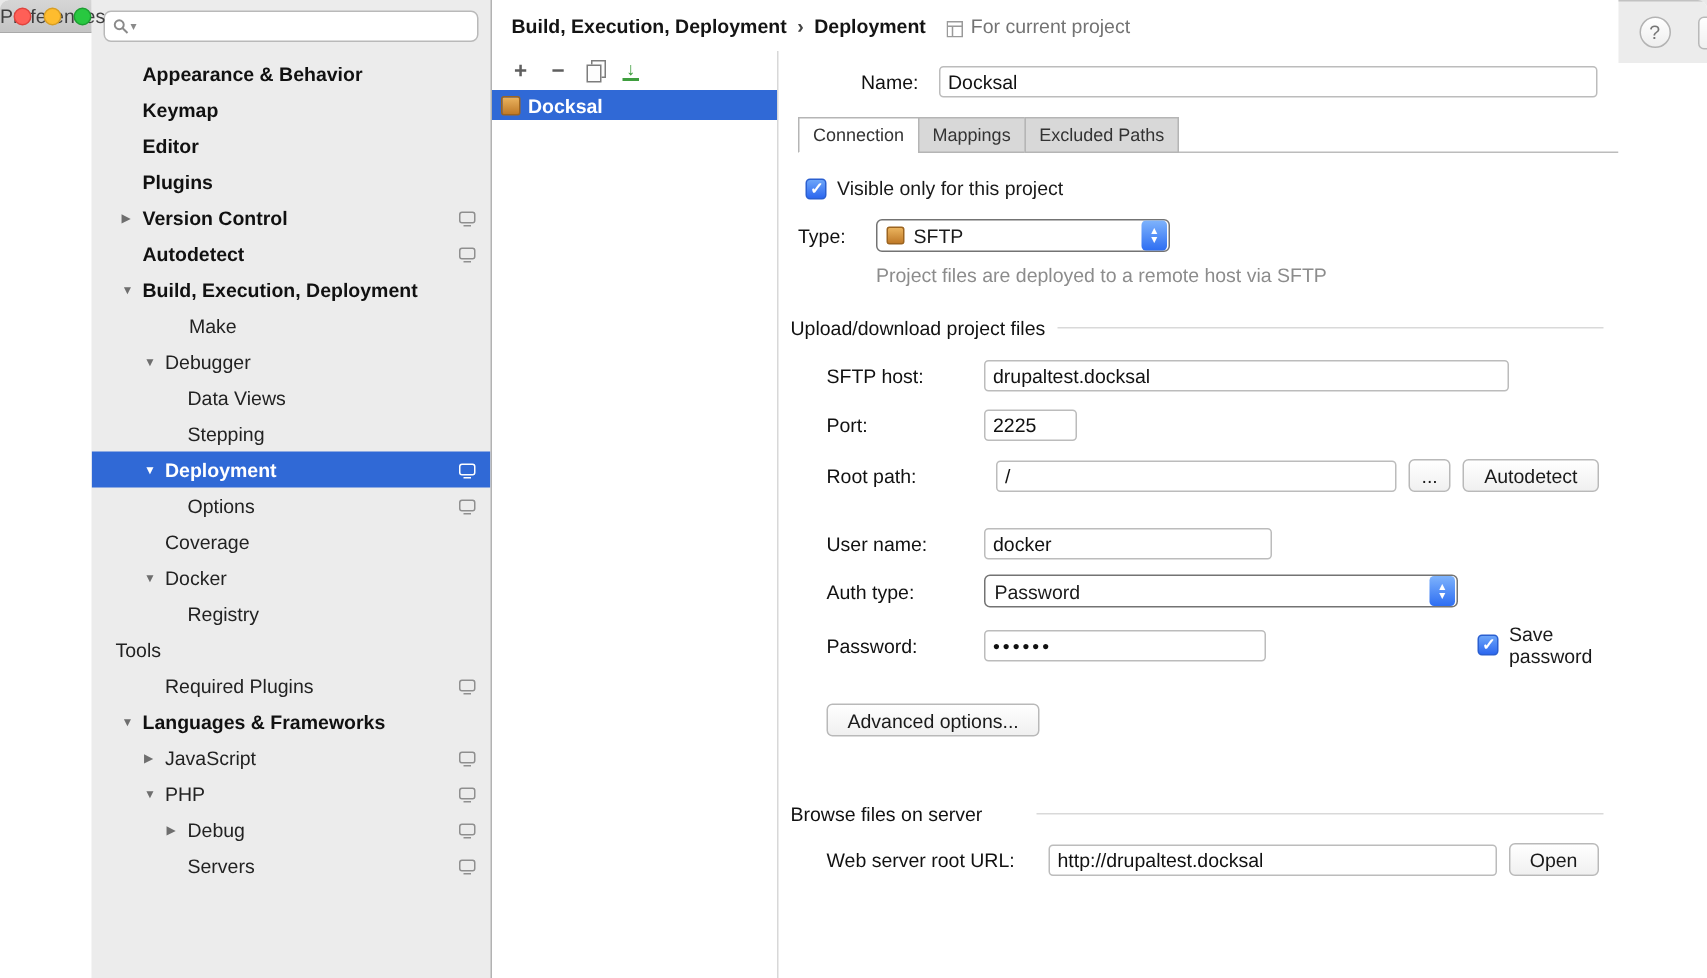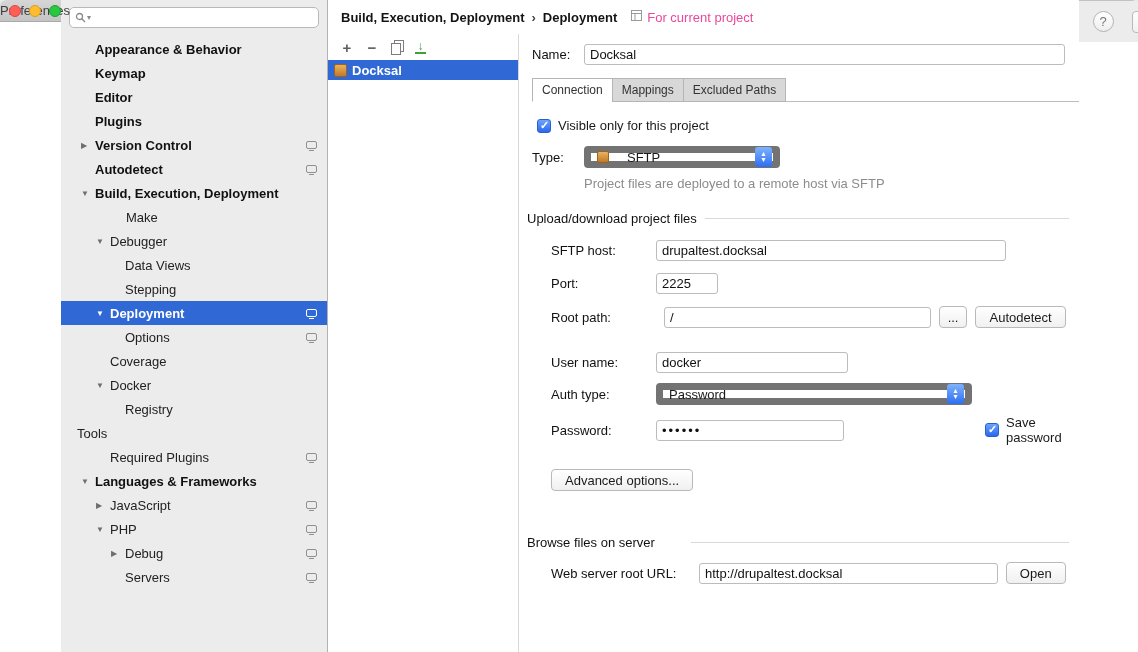--- a/index.html
+++ b/index.html
@@ -34,21 +34,21 @@
   .tree-badge { margin-left:auto; margin-right:10px; width:11px; height:8px; border:1px solid #8f8f8f; border-radius:2px; position:relative; flex:none; }
   .tree-badge::after { content:""; position:absolute; left:2px; right:2px; bottom:-3px; height:1px; background:#8f8f8f; }
   .tree-row.selected .tree-badge { border-color:#fff; }
   .tree-row.selected .tree-badge::after { background:#fff; }
 
   
   .main { flex:1; display:flex; flex-direction:column; min-width:0; background:#fff; }
   .breadcrumb-bar { height:34px; flex:none; display:flex; align-items:center; padding-left:13px; }
   .crumb { font-weight:bold; color:#141414; }
   .crumb-sep { margin:0 7px; color:#444; font-weight:bold; }
-  .fcp { display:flex; align-items:flex-start; gap:5px; margin-left:14px; color:#ec4899; }
+  .fcp { display:flex; align-items:flex-end; gap:5px; margin-left:14px; color:#737373; }
 
   .panels { flex:1; display:flex; min-height:0; }
 
   
   .server-panel { width:191px; flex:none; border-right:1px solid #d8d8d8; display:flex; flex-direction:column; }
   .srv-toolbar { height:26px; flex:none; display:flex; align-items:center; gap:11px; padding-left:12px; }
   .tb-icon { width:14px; height:14px; display:flex; align-items:center; justify-content:center; color:#5f5f5f; font-size:15px; font-weight:bold; cursor:default; position:relative; }
   .tb-copy::before { content:""; position:absolute; left:4px; top:0; width:8px; height:10px; border:1px solid #7d7d7d; background:#fdfdfd; }
   .tb-copy::after { content:""; position:absolute; left:1px; top:3px; width:8px; height:10px; border:1px solid #7d7d7d; background:#fdfdfd; }
   .tb-import { color:#3f9e3f; font-size:12px; border-bottom:2px solid #3f9e3f; height:13px; width:11px; }
@@ -61,38 +61,38 @@
   .form-panel { flex:1; display:flex; flex-direction:column; padding-left:8px; min-width:0; overflow:hidden; }
   .row { display:flex; align-items:center; }
   label.flabel { color:#111; }
   input.text { height:21px; border:1px solid #bcbcbc; border-radius:3px; padding:0 5px; font:13px "Liberation Sans",sans-serif; color:#111; background:#fff; }
   .btn { height:22px; padding:0 13px; border:1px solid #b9b9b9; border-radius:4px; background:linear-gradient(#ffffff,#f0f0f0); font:13px "Liberation Sans",sans-serif; color:#1a1a1a; white-space:nowrap; }
   .btn.small { padding:0 8px; }
   .btn.disabled { color:#a2a2a2; }
   .btn.primary { background:linear-gradient(#5ba2f9,#2d77f4); border-color:#2b6de0; color:#fff; }
 
   .name-row { margin:10px 14px 0 5px; }
-  .name-row .flabel { width:52px; flex:none; }
+  .name-row .flabel { width:52px; flex:none;margin-left:42px; }
   .name-row input { flex:1; }
 
   .tabs { display:flex; align-items:flex-end; margin:13px 0 0 5px; border-bottom:1px solid #bcbcbc; }
   .tab { padding:4px 9px 4px 9px; font-size:12px; border:1px solid #b5b5b5; background:#d8d8d8; margin-bottom:-1px; margin-right:-1px; color:#333; cursor:default; }
   .tab.active { background:#fff; border-bottom-color:#fff; }
 
   .cb { width:14px; height:14px; border-radius:3px; border:1px solid #b9b9b9; background:#fff; position:relative; flex:none; }
   .cb.checked { background:linear-gradient(#6ca5f9,#2c67ef); border-color:#2a5fd0; }
   .cb.checked::after { content:"✓"; position:absolute; color:#fff; font-size:11px; font-weight:bold; left:2px; top:-1px; }
   .cb-row { gap:7px; }
 
   .visible-row { margin:16px 0 0 10px; }
 
   .type-row { margin:13px 0 0 5px; }
   .type-row .flabel { width:52px; flex:none; }
 
-  .select { height:22px; border:7px solid #737373; border-radius:4px; background:#fff; display:flex; align-items:center; padding-left:6px; gap:18px; }
+  .select { height:22px; border:1px solid #737373; border-radius:4px; background:#fff; display:flex; align-items:center; padding-left:6px; gap:6px; }
   .stepper { margin-left:auto; width:17px; height:20px; border-radius:3px; background:linear-gradient(#7eb3fc,#2e6ef2); display:flex; flex-direction:column; align-items:center; justify-content:center; color:#fff; margin-right:1px; flex:none; }
   .stepper::before { content:"▴"; font-size:8px; line-height:6px; }
   .stepper::after { content:"▾"; font-size:8px; line-height:6px; }
   .mini-sftp { width:12px; height:12px; border-radius:2px; background:linear-gradient(#eab35e,#c07a28); border:1px solid #9c6420; flex:none; }
 
   .help-text { margin:8px 0 0 57px; color:#8c8c8c; }
 
   .section { display:flex; align-items:center; gap:8px; margin-right:10px; color:#111; font-size:13px; }
   .section .line { flex:1; height:1px; background:#d9d9d9; }
   .section.upload { margin-top:20px; }

